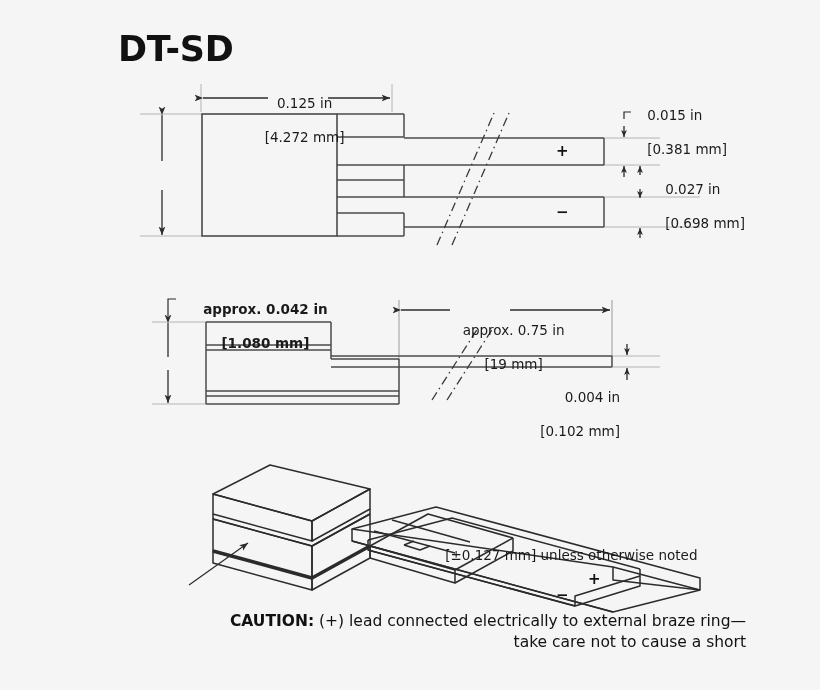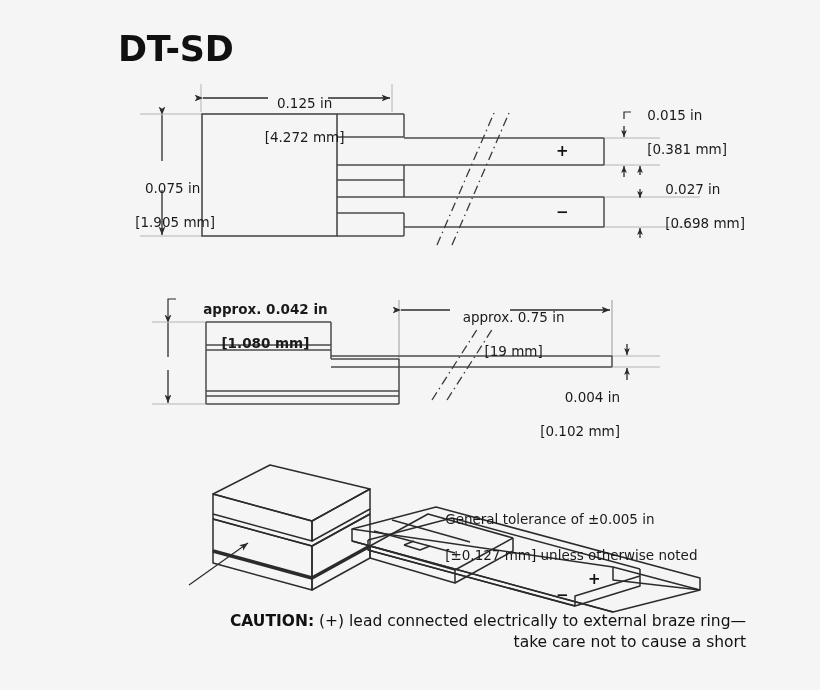--- a/index.html
+++ b/index.html
@@ -283,55 +283,51 @@
       </g>
 
     </g>
   </svg>
 
   <div class="dimtext center" style="left:231px; top:78px; width:130px;">
     <span>0.125 in</span><br>
     <span>[4.272 mm]</span>
   </div>
 
-  <div class="dimtext center" style="left:118px; top:163px; width:92px;">
-    <span>0.075 in</span><br>
-    <span>[1.905 mm]</span>
-  </div>
 
   <div class="dimtext left" style="left:630px; top:90px; width:180px;">
     <span>0.015 in</span><br>
     <span>[0.381 mm]</span>
   </div>
 
   <div class="dimtext left" style="left:648px; top:164px; width:180px;">
     <span>0.027 in</span><br>
     <span>[0.698 mm]</span>
   </div>
 
   <div class="polarity" style="left:556px; top:142px;">+</div>
   <div class="polarity" style="left:556px; top:203px;">−</div>
 
   <div class="dimtext center" style="left:176px; top:284px; width:160px;font-weight:bold;">
     <span>approx. 0.042 in</span><br>
     <span>[1.080 mm]</span>
   </div>
 
-  <div class="dimtext center" style="left:425px; top:292px; width:160px;text-align:center;">
+  <div class="dimtext center" style="left:425px; top:305px; width:160px;text-align:center;">
     <span>approx. 0.75 in</span><br>
     <span>[19 mm]</span>
   </div>
 
   <div class="dimtext right" style="left:470px; top:372px; width:150px;">
     <span>0.004 in</span><br>
     <span>[0.102 mm]</span>
   </div>
 
   <div class="notetext" style="left:428px; top:492px; width:300px;">
-    <span>General tolerance of ±0.005 in</span><br>
+    <br>
     <span>[±0.127 mm] unless otherwise noted</span>
   </div>
 
   <div class="polarity" style="left:588px; top:570px;">+</div>
   <div class="polarity" style="left:556px; top:586px;">−</div>
 
   <div class="caution">
     <b>CAUTION:</b><span> (+) lead connected electrically to external braze ring—</span><br><span>take care not to cause a short</span>
   </div>
 

